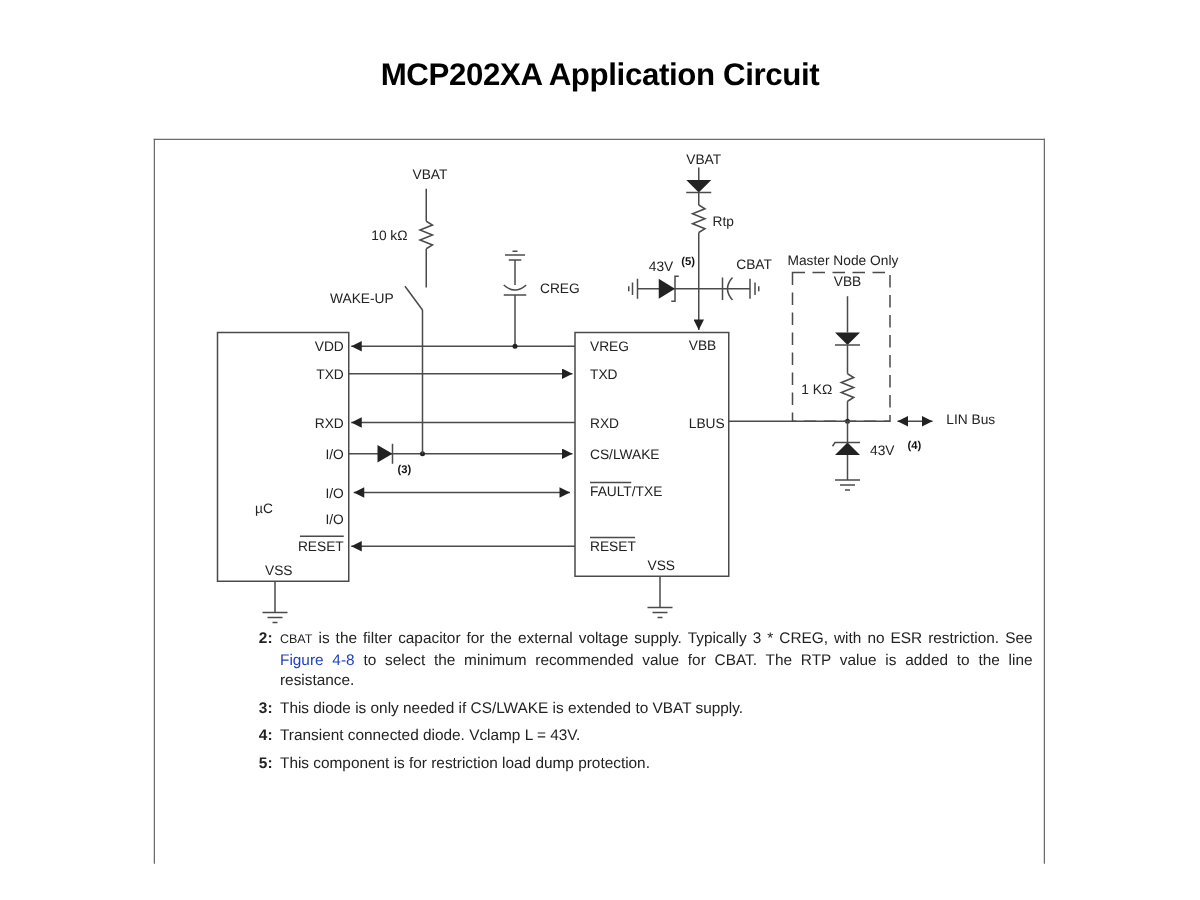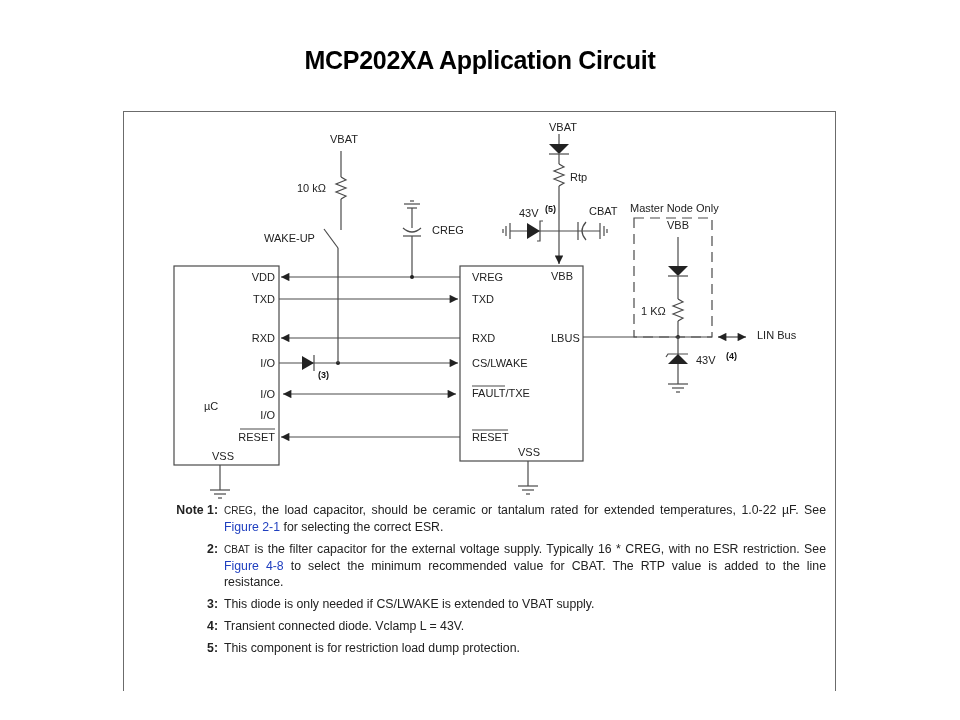--- a/index.html
+++ b/index.html
@@ -164,26 +164,22 @@
   <text class="lblb" x="726" y="359">(4)</text>
   <g>
       <line class="wire" x1="668" y1="384" x2="688" y2="384"></line>
       <line class="wire" x1="672" y1="388" x2="684" y2="388"></line>
       <line class="wire" x1="676" y1="392" x2="680" y2="392"></line>
     </g>
 </svg>
 
 <div class="notes">
   <div class="note">
-    <span class="num">Note 1:</span>
-    <span class="txt"><span class="sc">CREG</span><span>, the load capacitor, should be ceramic or tantalum rated for extended temperatures, 1.0-22 µF. See </span><span class="link">Figure 2-1</span><span> for selecting the correct ESR.</span></span>
-  </div>
-  <div class="note">
     <span class="num">2:</span>
-    <span class="txt"><span class="sc">CBAT</span><span> is the filter capacitor for the external voltage supply. Typically 16 * CREG, with no ESR restriction. See </span><span class="link">Figure 4-8</span><span> to select the minimum recommended value for CBAT. The RTP value is added to the line resistance.</span></span>
+    <span class="txt"><span class="sc">CBAT</span><span> is the filter capacitor for the external voltage supply. Typically 3 * CREG, with no ESR restriction. See </span><span class="link">Figure 4-8</span><span> to select the minimum recommended value for CBAT. The RTP value is added to the line resistance.</span></span>
   </div>
   <div class="note">
     <span class="num">3:</span>
     <span class="txt">This diode is only needed if CS/LWAKE is extended to VBAT supply.</span>
   </div>
   <div class="note">
     <span class="num">4:</span>
     <span class="txt">Transient connected diode. Vclamp L = 43V.</span>
   </div>
   <div class="note">

